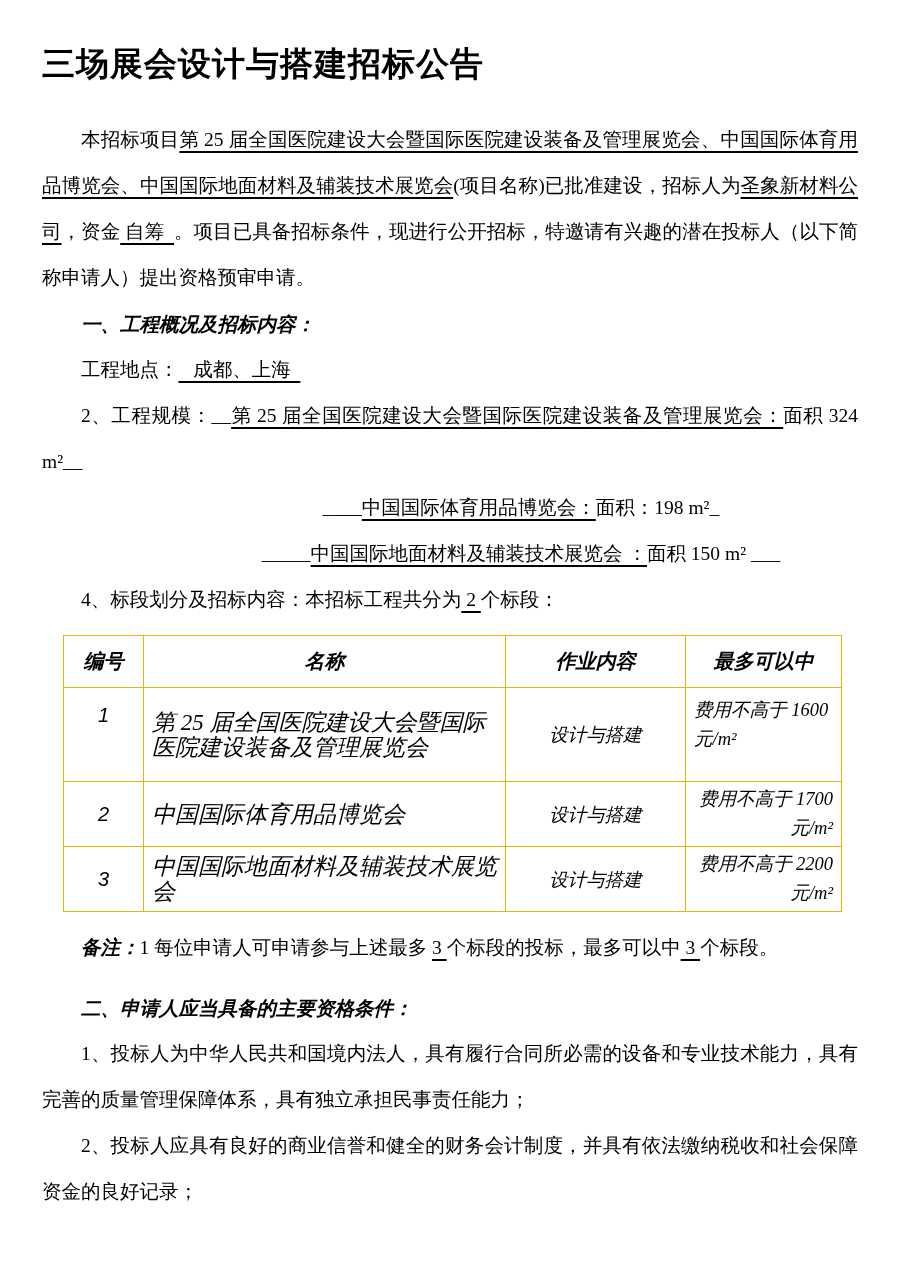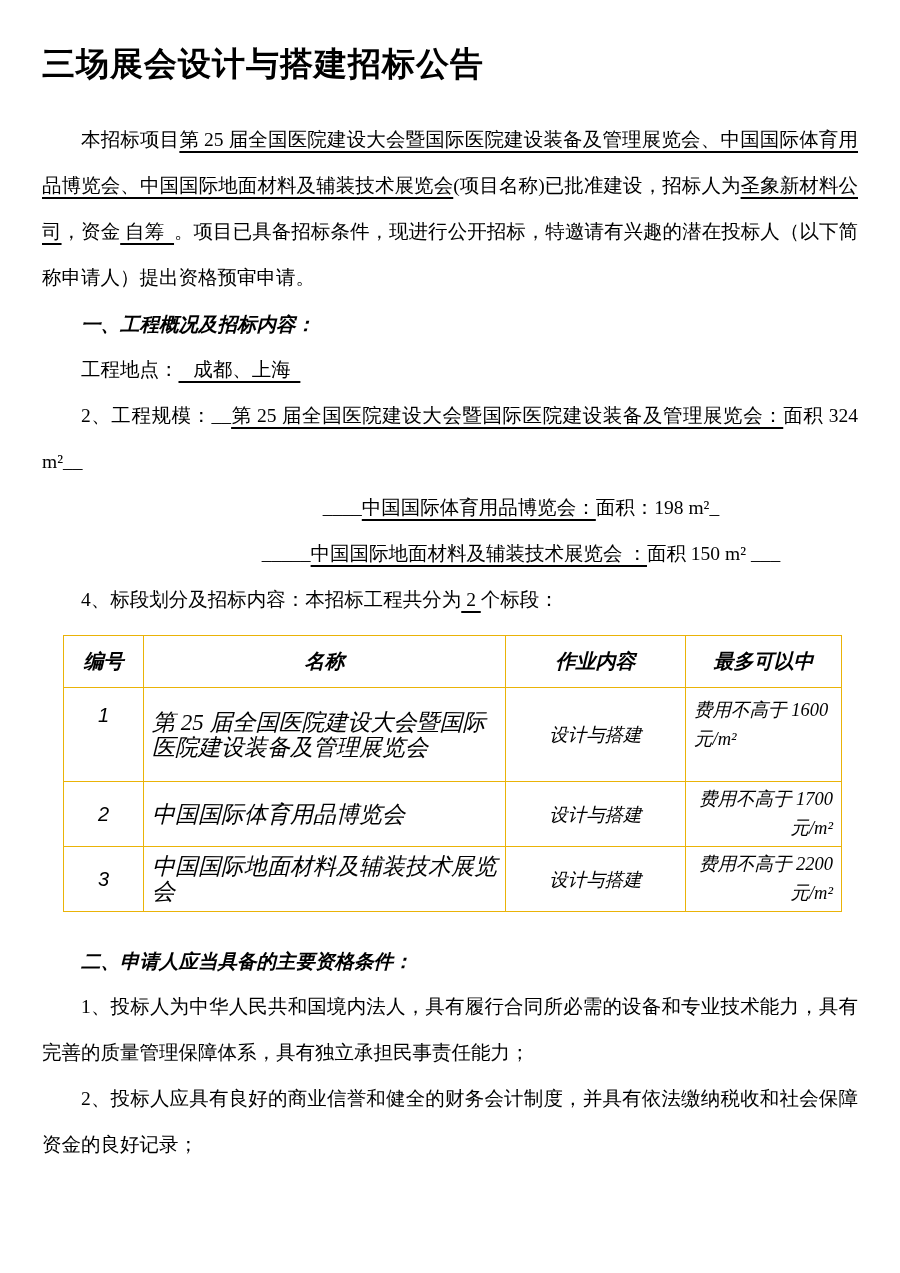--- a/index.html
+++ b/index.html
@@ -89,20 +89,21 @@
     </tr>
     <tr class="r3">
       <td class="c-no">3</td>
       <td class="c-name">中国国际地面材料及辅装技术展览会</td>
       <td class="c-work">设计与搭建</td>
       <td class="c-price">费用不高于 2200 元/m²</td>
     </tr>
   </tbody>
     </table>
 
+  <p class="ind"><span class="hsec">备注：</span><span>1 每位申请人可申请参与上述最多&nbsp;</span><span class="u">3&nbsp;</span><span>个标段的投标，最多可以中</span><span class="u">&nbsp;3&nbsp;</span><span>个标段。</span></p>
 
   <div class="gap"></div>
 
 
   <p class="ind hsec">二、申请人应当具备的主要资格条件：</p>
 
   <p class="ind">1、投标人为中华人民共和国境内法人，具有履行合同所必需的设备和专业技术能力，具有完善的质量管理保障体系，具有独立承担民事责任能力；</p>
   <p class="ind">2、投标人应具有良好的商业信誉和健全的财务会计制度，并具有依法缴纳税收和社会保障资金的良好记录；</p>
 
 </div>

